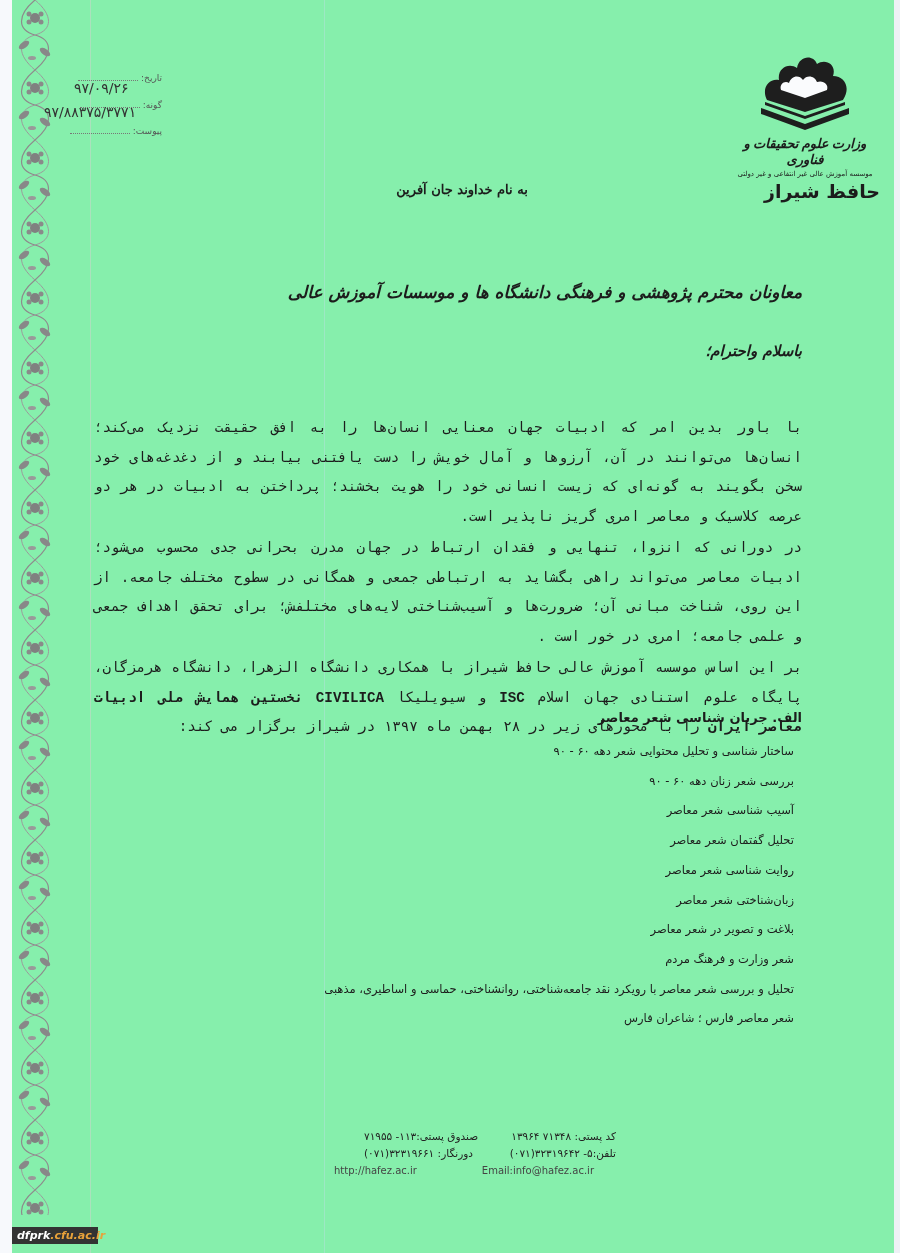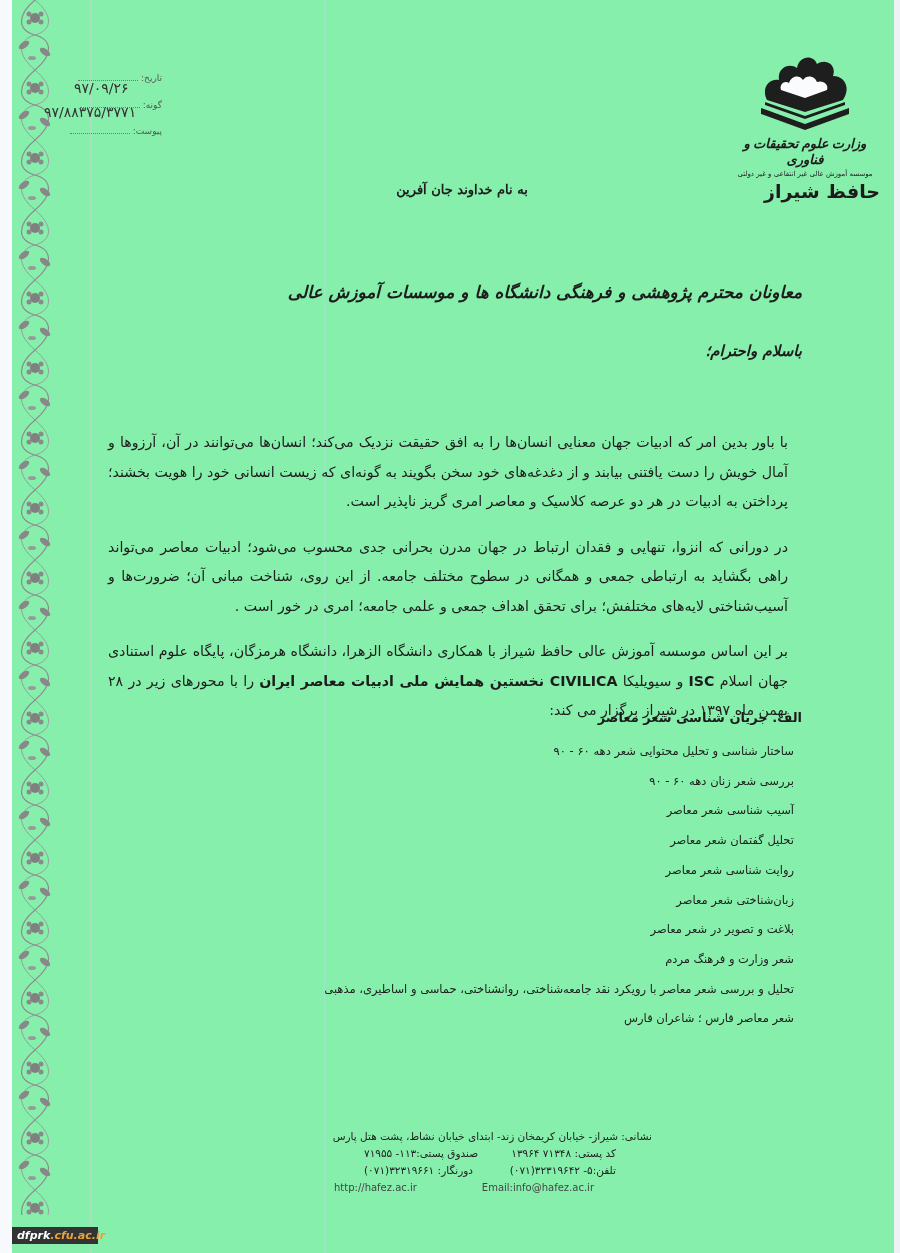--- a/index.html
+++ b/index.html
@@ -17,21 +17,21 @@
     .logo { position: absolute; left: 718px; top: 50px; width: 150px; height: 160px; }
     .logo svg { display: block; margin: 0 auto; }
     .logo-line { text-align: center; direction: rtl; }
     .logo-ministry { font-family: Liberation Serif, serif; font-style: italic; font-weight: bold; font-size: 13px; margin-top: 4px; }
     .logo-inst { font-size: 7px; margin-top: 2px; }
     .logo-name { font-size: 19px; font-weight: bold; margin-top: 2px; text-align: right; }
     .bismillah { position: absolute; left: 360px; top: 182px; width: 180px; text-align: center; font-weight: bold; font-size: 13px; direction: rtl; font-family: "DejaVu Serif", serif; }
     .addressee { position: absolute; right: 110px; top: 282px; direction: rtl; font-family: "DejaVu Serif", serif; font-style: italic; font-weight: bold; font-size: 17px; }
     .salutation { position: absolute; right: 110px; top: 342px; direction: rtl; font-family: "DejaVu Serif", serif; font-style: italic; font-weight: bold; font-size: 15px; }
     .body-text { position: absolute; left: 80px; width: 712px; top: 412px; direction: rtl; text-align: justify; font-size: 14.2px; line-height: 29.5px; }
-    .body-text p { margin: 16px; }
+    .body-text p { margin: 2px; font-family: Liberation Mono, monospace; }
     .body-text b { font-weight: bold; }
     .section-title { position: absolute; right: 110px; top: 710px; direction: rtl; font-weight: bold; font-size: 13px; }
     .topics { position: absolute; right: 118px; top: 737px; direction: rtl; margin: 0; padding: 0; list-style: none; font-size: 11.5px; line-height: 29.7px; }
     .footer { position: absolute; left: 300px; top: 1128px; width: 340px; direction: rtl; font-size: 10.5px; line-height: 17px; color: #222; }
     .footer .row { display: flex; justify-content: space-between; padding-left: 52px; padding-right: 36px; }
     .footer .row.ltr { direction: ltr; padding-left: 22px; padding-right: 58px; font-size: 10px; color: #444; }
     .watermark { position: absolute; left: 0; top: 1227px; width: 86px; height: 17px; background: #333; color: #fff; font-size: 11px; font-weight: bold; font-style: italic; line-height: 17px; padding-left: 5px; box-sizing: border-box; }
     .watermark .accent { color: #e8a23a; }
     .faint-rule { position: absolute; top: 0; width: 1px; height: 1253px; background: rgba(240,200,220,0.35); }
   </style>
@@ -112,21 +112,20 @@
     <li>تحلیل گفتمان شعر معاصر</li>
     <li>روایت شناسی شعر معاصر</li>
     <li>زبان‌شناختی شعر معاصر</li>
     <li>بلاغت و تصویر در شعر معاصر</li>
     <li>شعر  وزارت و فرهنگ مردم</li>
     <li>تحلیل و بررسی شعر معاصر با رویکرد نقد جامعه‌شناختی، روانشناختی، حماسی و اساطیری، مذهبی</li>
     <li>شعر معاصر فارس ؛ شاعران فارس</li>
   </ul>
 
   <div class="footer">
-    <div>نشانی: شیراز- خیابان کریمخان زند- ابتدای خیابان نشاط، پشت هتل پارس</div>
     <div class="row">
       <span>کد پستی: ۷۱۳۴۸ ۱۳۹۶۴</span>
       <span>صندوق پستی:۱۱۳- ۷۱۹۵۵</span>
     </div>
     <div class="row">
       <span>تلفن:۵- ۳۲۳۱۹۶۴۲(۰۷۱)</span>
       <span>دورنگار: ۳۲۳۱۹۶۶۱(۰۷۱)</span>
     </div>
     <div class="row ltr">
       <span>http://hafez.ac.ir</span>

